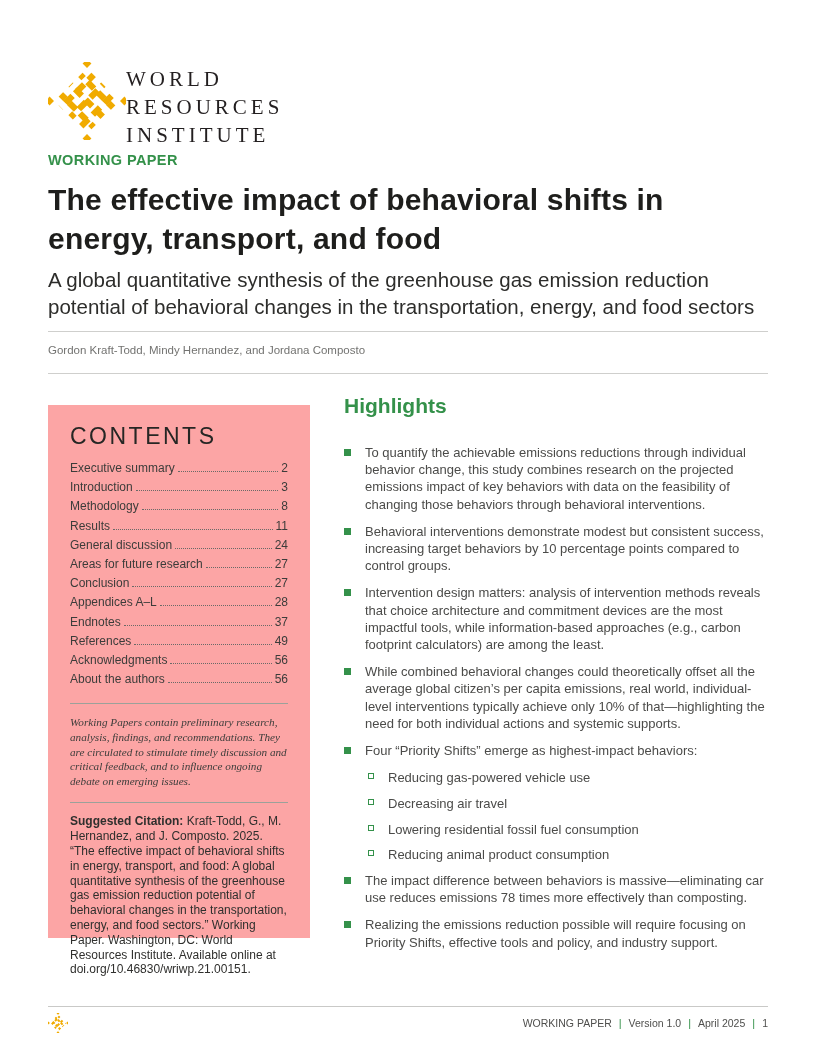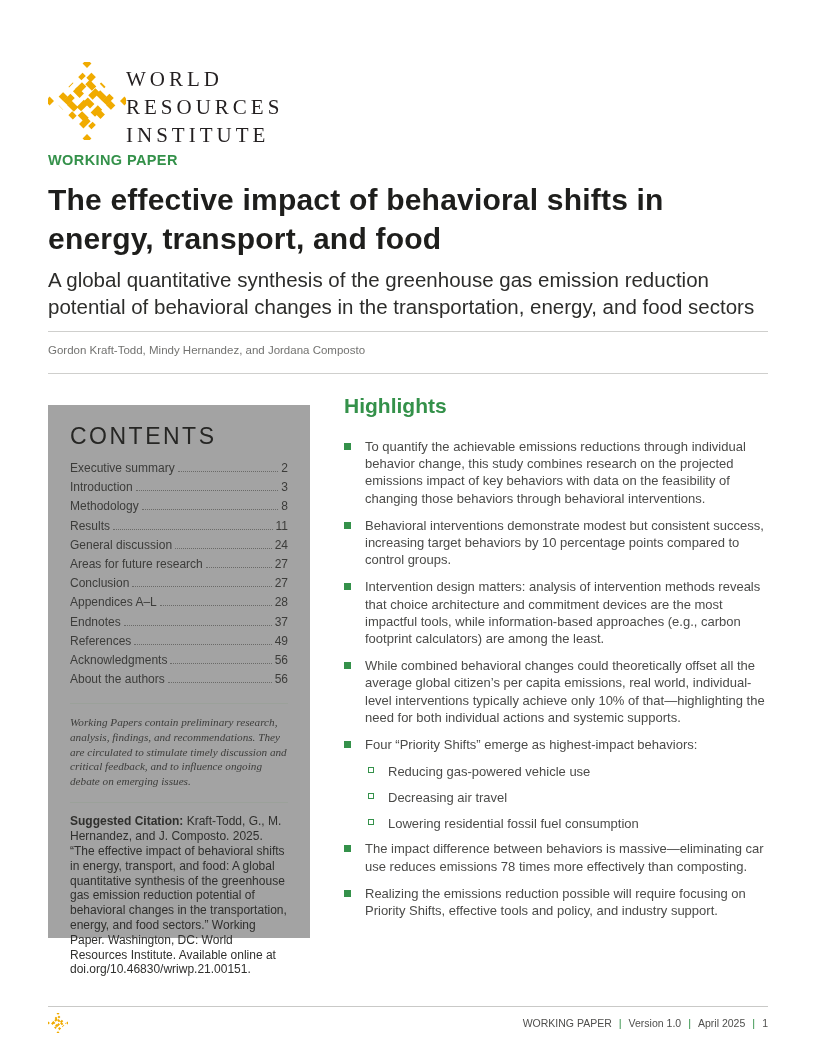--- a/index.html
+++ b/index.html
@@ -17,36 +17,36 @@
   .doc-title { position:absolute; left:48px; top:180px; width:680px; font-size:30px;
                line-height:39px; font-weight:bold; color:#1e1e1c; letter-spacing:0.2px; }
   .doc-subtitle { position:absolute; left:48px; top:266px; width:714px; font-size:20.5px;
                   line-height:27px; font-weight:400; color:#2d2d2b; }
   .rule { position:absolute; left:48px; width:720px; border-top:1px solid #cfcfcd; }
   .rule-1 { top:331px; } .rule-2 { top:373px; }
   .authors { position:absolute; left:48px; top:344px; font-size:11.5px; color:#737371; }
 
   
   .contents-box { position:absolute; left:48px; top:405px; width:262px; height:533px;
-                  background:#a3a3a3; padding:14px 22px 0 22px; }
+                  background:#fca5a5; padding:14px 22px 0 22px; }
   .contents-heading { font-size:23px; letter-spacing:2.5px; font-weight:500; color:#262624;
                       margin:4px 0 9px 0; }
   .toc-row { display:flex; align-items:baseline; font-size:12px; line-height:19.2px; color:#3c3c3a;justify-content:space-between; }
   .toc-dots { flex:1; border-bottom:1.8px dotted #6a6a68; margin:0 3px 4px 3px; }
   .toc-page { font-size:12px; }
   .box-rule { border:none; border-top:1px solid #9ba19a; margin:14px 0 11px 0; }
   .note { font-family:"Liberation Serif", serif; font-style:italic; font-size:11.2px;
           line-height:14.6px; color:#3d3d3b; }
   .citation { font-family:Liberation Sans, sans-serif; font-size:12px; line-height:14.8px;
               color:#2f2f2d; }
   .citation b { font-weight:bold; }
 
   
   .highlights { position:absolute; left:344px; top:394px; width:434px; }
-  .hl-heading { font-size:21px; font-weight:bold; color:#34914a; margin-bottom:20px; }
+  .hl-heading { font-size:21px; font-weight:bold; color:#34914a; margin-bottom:26px; }
   .hl-item { display:flex; margin-bottom:10px; }
   .hl-sq { flex:0 0 auto; width:7px; height:7px; background:#34914a; margin:5px 14px 0 0; }
   .hl-text { flex:1; font-size:13px; line-height:17.2px; color:#4b4b49; }
   .hl-sub { display:flex; margin:0 0 8.5px 24px; }
   .hl-sub-sq { flex:0 0 auto; width:6px; height:6px; border:1.4px solid #34914a; background:transparent;
                margin:4px 14px 0 0; }
 
   
   .footer-rule { position:absolute; left:48px; top:1006px; width:720px; border-top:1px solid #c9c9c7; }
   .footer-row { position:absolute; left:48px; top:1013px; width:720px; display:flex;
@@ -200,20 +200,24 @@
         <span class="hl-sub-sq"></span>
         <p class="hl-text">Reducing gas-powered vehicle use</p>
       </div>
     <div class="hl-sub">
         <span class="hl-sub-sq"></span>
         <p class="hl-text">Decreasing air travel</p>
       </div>
     <div class="hl-sub">
         <span class="hl-sub-sq"></span>
         <p class="hl-text">Lowering residential fossil fuel consumption</p>
+      </div>
+    <div class="hl-sub">
+        <span class="hl-sub-sq"></span>
+        <p class="hl-text">Reducing animal product consumption</p>
       </div>
 
     <div class="hl-item" style="margin-top:2px">
         <span class="hl-sq"></span>
         <p class="hl-text">The impact difference between behaviors is massive—eliminating car use reduces emissions 78 times more effectively than composting.</p>
       </div>
     <div class="hl-item">
         <span class="hl-sq"></span>
         <p class="hl-text">Realizing the emissions reduction possible will require focusing on Priority Shifts, effective tools and policy, and industry support.</p>
       </div>

